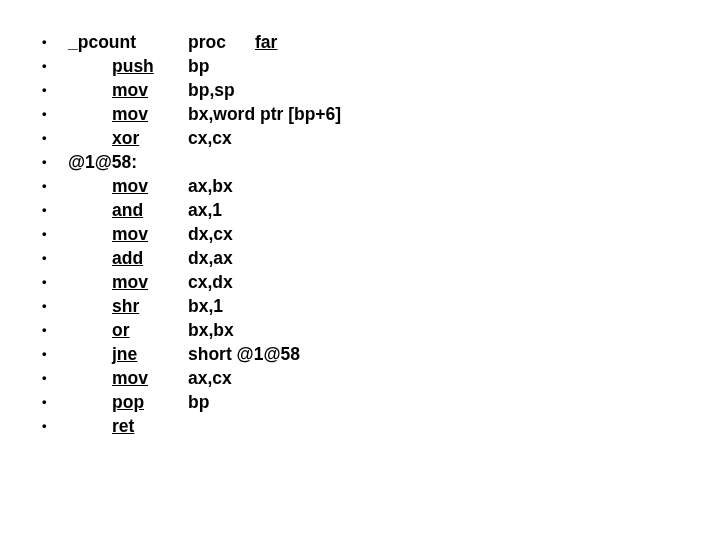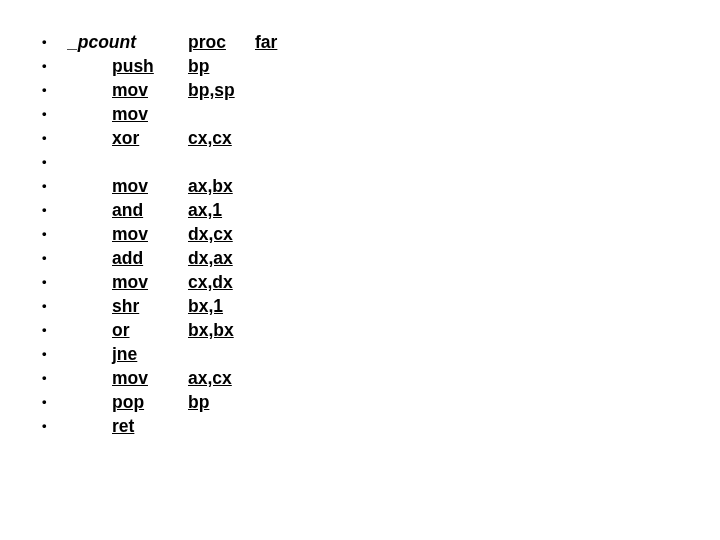--- a/index.html
+++ b/index.html
@@ -49,37 +49,35 @@
     font-size: 13px;
     color: #000000;
     text-align: left;
   }
   .label {
     position: absolute;
     left: 68px;
     top: 0;
     height: 24px;
     line-height: 24px;
-    font-style: italic;
   }
   .mnemonic {
     position: absolute;
     left: 112px;
     top: 0;
     height: 24px;
     line-height: 24px;
     text-decoration: underline;
   }
   .operands {
     position: absolute;
     left: 188px;
     top: 0;
     height: 24px;
     line-height: 24px;
-    text-decoration: underline;
   }
   .operand-extra {
     position: absolute;
     left: 255px;
     top: 0;
     height: 24px;
     line-height: 24px;
     text-decoration: underline;
   }
 </style>
@@ -100,28 +98,30 @@
         <span class="operands">bp</span>
       </li>
       <li class="code-line">
         <span class="bullet">•</span>
         <span class="mnemonic">mov</span>
         <span class="operands">bp,sp</span>
       </li>
       <li class="code-line">
         <span class="bullet">•</span>
         <span class="mnemonic">mov</span>
+        <span class="operands">bx,word ptr [bp+6]</span>
       </li>
       <li class="code-line">
         <span class="bullet">•</span>
         <span class="mnemonic">xor</span>
         <span class="operands">cx,cx</span>
       </li>
       <li class="code-line">
         <span class="bullet">•</span>
+        <span class="label">@1@58:</span>
       </li>
       <li class="code-line">
         <span class="bullet">•</span>
         <span class="mnemonic">mov</span>
         <span class="operands">ax,bx</span>
       </li>
       <li class="code-line">
         <span class="bullet">•</span>
         <span class="mnemonic">and</span>
         <span class="operands">ax,1</span>
@@ -147,20 +147,21 @@
         <span class="operands">bx,1</span>
       </li>
       <li class="code-line">
         <span class="bullet">•</span>
         <span class="mnemonic">or</span>
         <span class="operands">bx,bx</span>
       </li>
       <li class="code-line">
         <span class="bullet">•</span>
         <span class="mnemonic">jne</span>
+        <span class="operands">short @1@58</span>
       </li>
       <li class="code-line">
         <span class="bullet">•</span>
         <span class="mnemonic">mov</span>
         <span class="operands">ax,cx</span>
       </li>
       <li class="code-line">
         <span class="bullet">•</span>
         <span class="mnemonic">pop</span>
         <span class="operands">bp</span>

